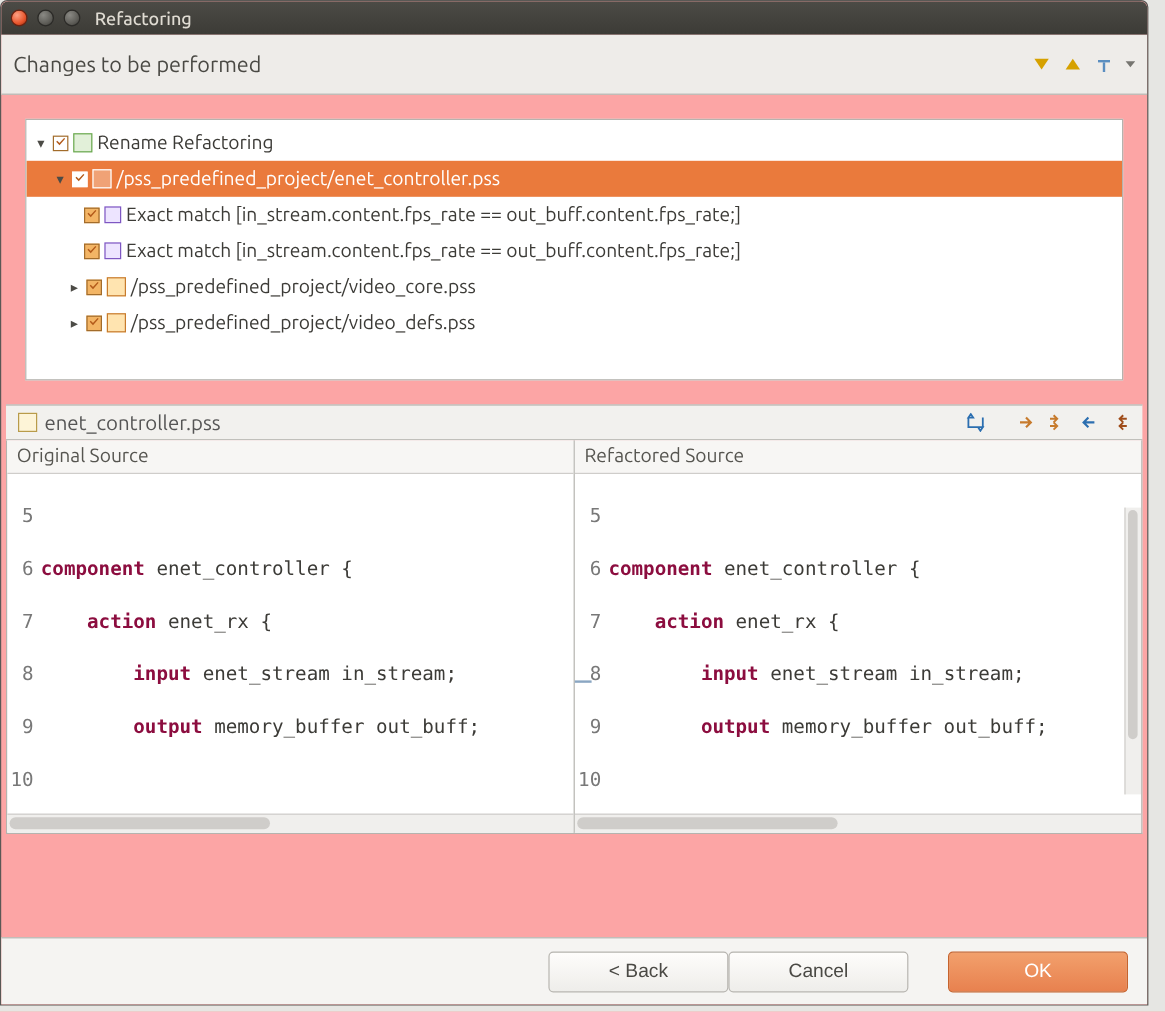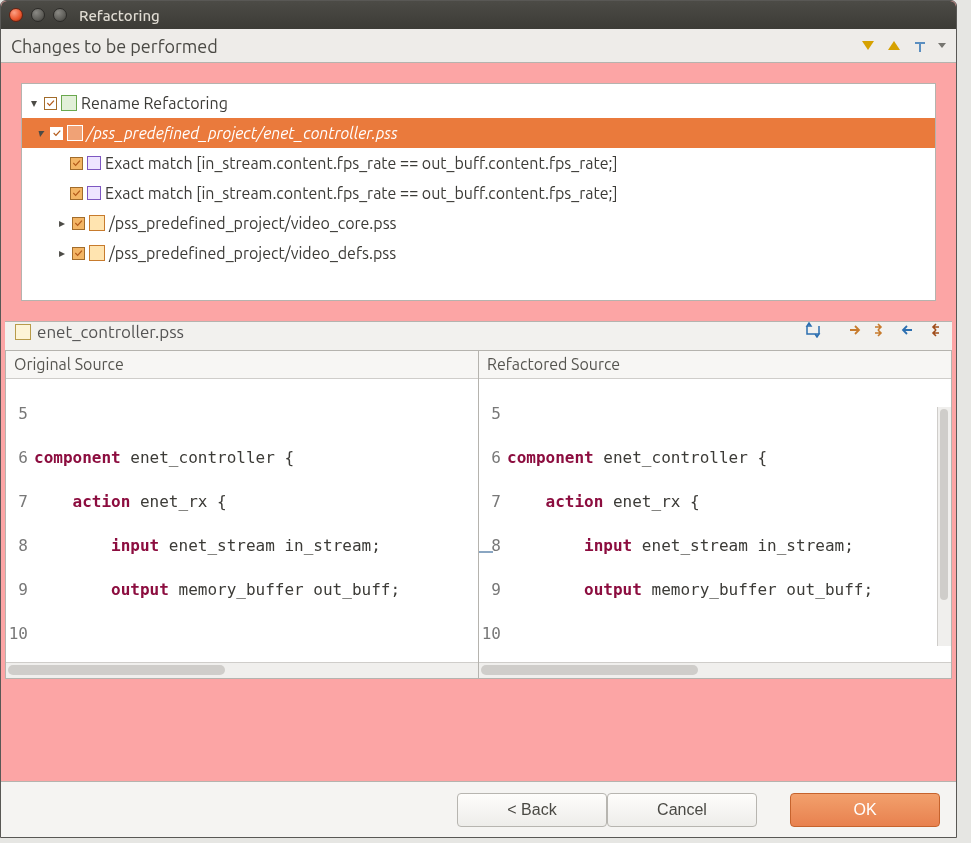--- a/index.html
+++ b/index.html
@@ -6,21 +6,21 @@
   body { font-family: Ubuntu, "Segoe UI", Arial, sans-serif; font-size: 14px; color: #3c3b37; background: #e6e6e3; width: 971px; height: 843px; overflow: hidden; }
   .window { width: 957px; height: 838px; border: 1px solid #595855; border-radius: 6px 6px 0 0; overflow: hidden; background: #fca5a5; display:flex; flex-direction:column; }
   
   .titlebar { height: 28px; background: linear-gradient(#4c4b46,#3c3b36); display:flex; align-items:center; padding: 0 8px; gap:8px; border-radius:6px 6px 0 0; }
   .win-btn { width:14px; height:14px; border-radius:50%; display:inline-block; }
   .btn-close { background: radial-gradient(circle at 35% 30%, #fca084,#e9552c 60%,#8a2b0f); border:1px solid #6a2211;}
   .btn-min { background: radial-gradient(circle at 35% 30%, #8a8984,#5f5e59 60%,#3a3935); border:1px solid #2b2a27;}
   .btn-max { background: radial-gradient(circle at 35% 30%, #8a8984,#5f5e59 60%,#3a3935); border:1px solid #2b2a27;}
   .title { color:#dfdbd2; font-weight:500; font-size:15px; margin-left:4px; }
   
-  .subheader { height:34px; background:#eeece9; border-bottom:1px solid #b5b3ae; display:flex; align-items:center; justify-content:space-between; padding:0 10px; }
+  .subheader { height:50px; background:#eeece9; border-bottom:1px solid #b5b3ae; display:flex; align-items:center; justify-content:space-between; padding:0 10px; }
   .subheader .label { font-size:18px; color:#4a4944; }
   .tool-icons { display:flex; gap:6px; align-items:center; }
   .icon-btn { width:20px; height:20px; display:flex; align-items:center; justify-content:center; cursor:pointer; }
   .arrow-down, .arrow-up { width:0; height:0; border-left:6px solid transparent; border-right:6px solid transparent; }
   .arrow-down { border-top:9px solid #d6a100; }
   .arrow-up { border-bottom:9px solid #d6a100; }
   .filter-glyph { width:14px; height:14px; position:relative; }
   .filter-glyph::before { content:""; position:absolute; width:10px; height:2px; background:#5a8ec0; top:3px; left:2px; }
   .filter-glyph::after { content:""; position:absolute; width:2px; height:8px; background:#5a8ec0; top:5px; left:6px; }
   .menu-caret { width:0;height:0;border-left:4px solid transparent;border-right:4px solid transparent;border-top:5px solid #767570; margin-left:2px;}
@@ -31,28 +31,28 @@
   .tree-row .tw { width:12px; height:12px; display:inline-flex; align-items:center; justify-content:center;}
   .twisty-open::before { content:"▾"; color:#4c4b46; font-size:12px;}
   .twisty-closed::before { content:"▸"; color:#4c4b46; font-size:12px;}
   .chk { width:13px; height:13px; border:1px solid #a26c2b; background:#fff; display:inline-flex; align-items:center; justify-content:center; }
   .chk.checked::after { content:"✓"; color:#b35a1a; font-size:11px; font-weight:bold; line-height:1;}
   .chk.orange { background:#f3b565;}
   .ficon { width:16px; height:16px; display:inline-block; border:1px solid #b89b4a; background:#fdf4d7; position:relative;}
   .ficon.green { border-color:#6aa84f; background:#e2f0d9;}
   .ficon.purple { border-color:#7e57c2; background:#ede4ff; width:14px;height:14px;}
   .ficon.orange { border-color:#c77b2d; background:#ffe4b0;}
-  .depth1 { padding-left:12px;font-style:italic;}
+  .depth1 { padding-left:22px;}
   .depth2 { padding-left:48px;}
   .depth2b { padding-left:34px;}
   .selected { background:#ea7a3c; color:#fff; }
   .selected .chk { border-color:#fff;}
   .selected .ficon { border-color:#fff; background:rgba(255,255,255,.3);}
   
-  .diffbar { height:30px; display:flex; align-items:flex-start; justify-content:space-between; padding:0 10px; border-bottom:1px solid #b5b3ae; border-top:1px solid #b5b3ae; margin:0 4px; background:#f2f1ee;}
+  .diffbar { height:30px; display:flex; align-items:center; justify-content:space-between; padding:0 10px; border-bottom:1px solid #b5b3ae; border-top:1px solid #b5b3ae; margin:0 4px; background:#f2f1ee;}
   .diffbar .fname { font-size:17px; color:#555; display:flex; align-items:center; gap:6px;}
   .nav-icons { display:flex; gap:8px;}
   .navicon { width:18px; height:16px; display:flex; align-items:center; justify-content:center; cursor:pointer; }
   .navicon svg { width:16px; height:16px; }
   
   .splitter { display:flex; margin:0 4px; border:1px solid #b5b3ae; border-top:none; height:328px; background:#fff;}
   .pane { flex:1; display:flex; flex-direction:column; overflow:hidden; position:relative;}
   .pane + .pane { border-left:1px solid #b5b3ae;}
   .pane-header { height:28px; padding:4px 8px; font-size:16px; color:#565550; border-bottom:1px solid #cfcdca; background:#f7f6f4;}
   .code-wrap { flex:1; overflow:hidden; position:relative;}

